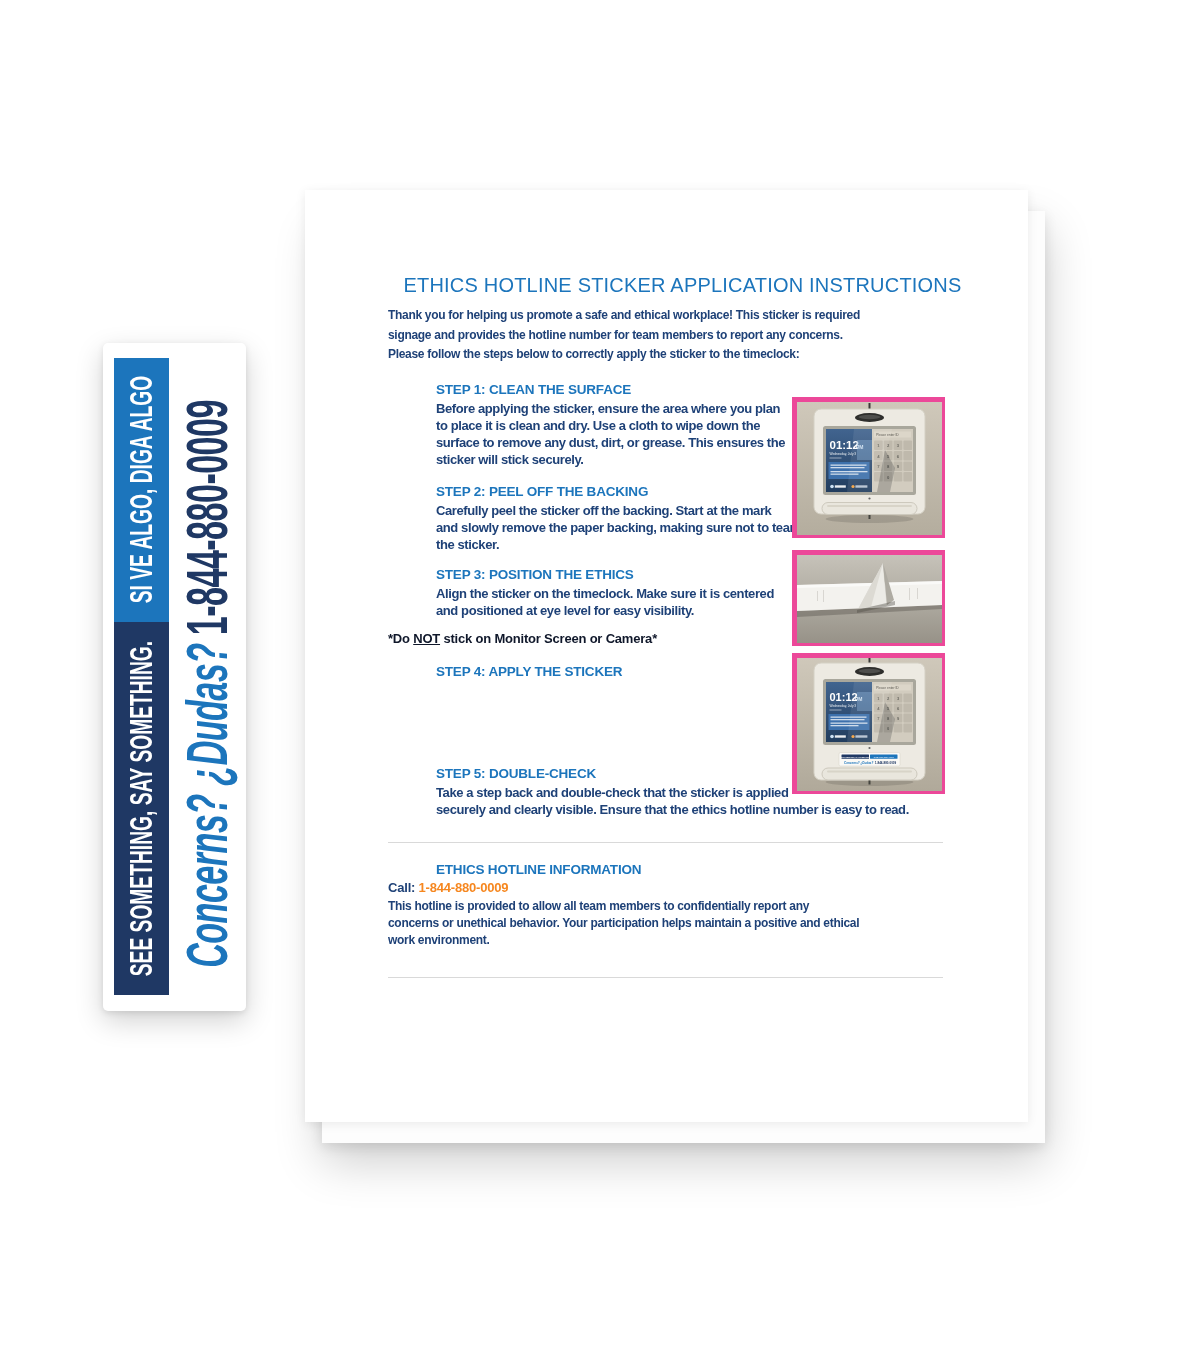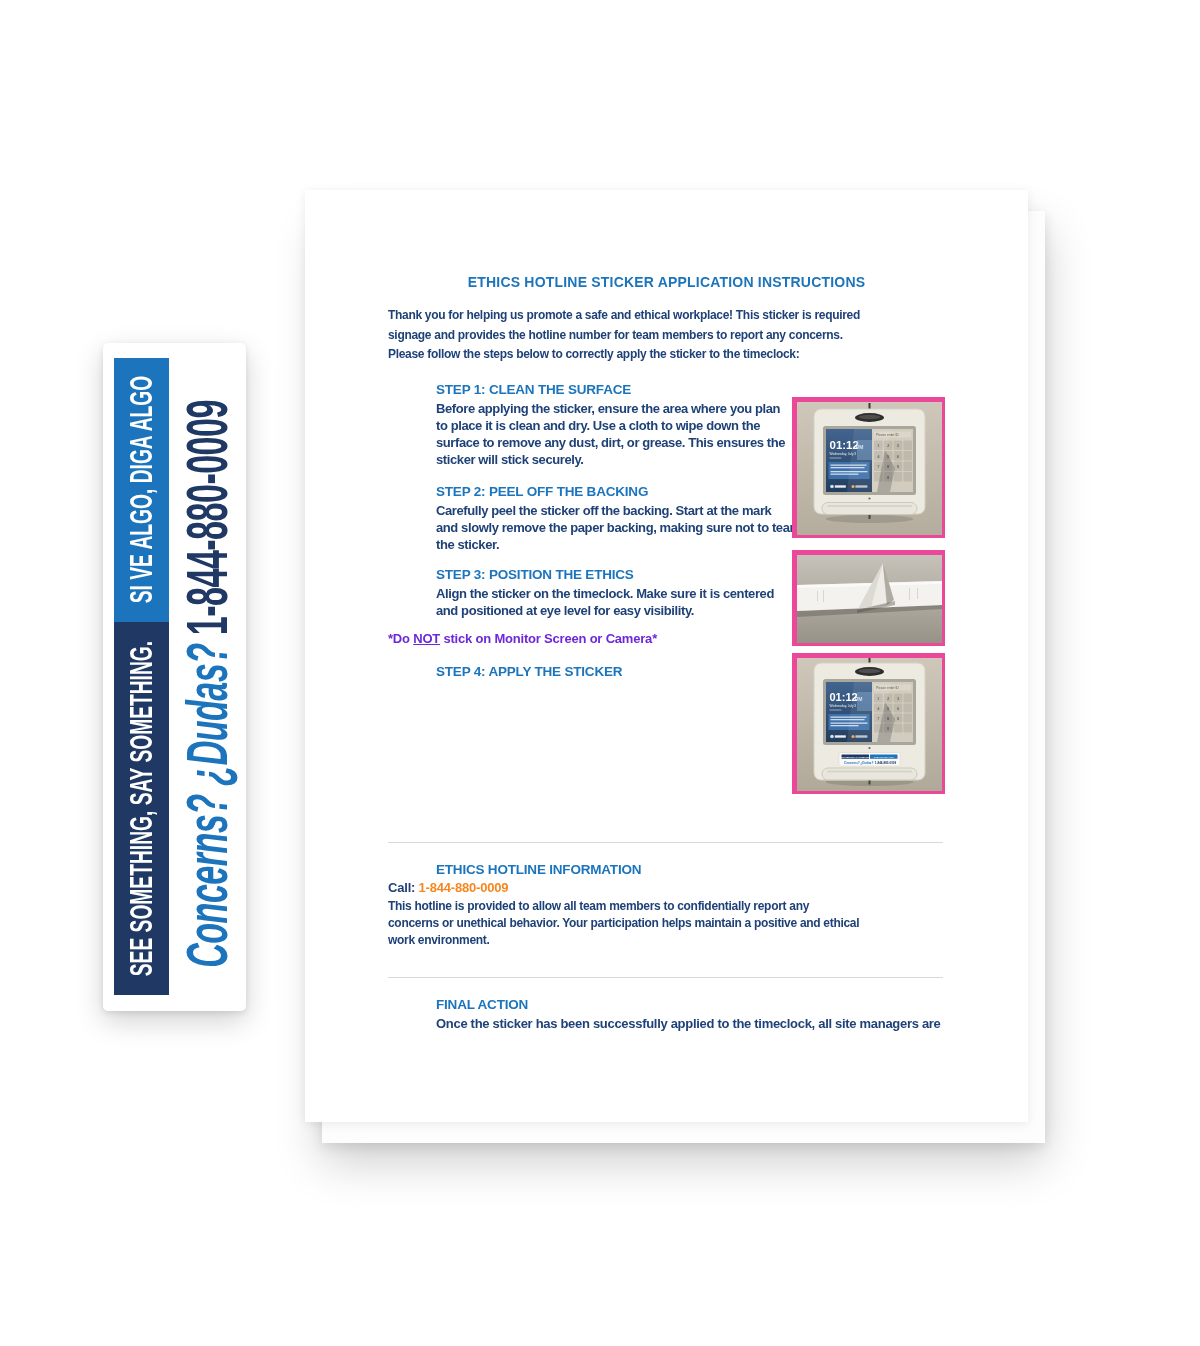--- a/index.html
+++ b/index.html
@@ -10,37 +10,37 @@
   
   .page-back{
     position:absolute;left:322px;top:211px;width:723px;height:932px;
     background:#fdfdfd;box-shadow:0 18px 45px rgba(0,0,0,.20), 0 4px 12px rgba(0,0,0,.10);
   }
   .page{
     position:absolute;left:305px;top:190px;width:723px;height:932px;
     background:#ffffff;box-shadow:0 2px 10px rgba(0,0,0,.08);
   }
   .doc-title{
-    position:absolute;top:84px;left:0;width:100%;text-align:center;
-    color:#1c75bc;font-size:14px;font-weight:700;letter-spacing:.2px;
+    position:absolute;top:84px;left:16px;width:100%;text-align:center;
+    color:#1c75bc;font-size:20px;font-weight:400;letter-spacing:.2px;
   }
   .para{
     position:absolute;left:83px;width:560px;color:#1e4177;
     font-size:12px;font-weight:700;line-height:19.5px;letter-spacing:-.3px;
     white-space:pre-line;
   }
   .step{position:absolute;left:83px;width:398px;margin-left:48px;}
   .step-h{color:#1c75bc;font-size:13.5px;font-weight:700;letter-spacing:-.2px;}
   .step-b{
     color:#1e4177;font-size:13px;font-weight:700;line-height:17px;
     letter-spacing:-.4px;white-space:pre-line;margin-top:3px;
   }
   .warning{
     position:absolute;left:83px;top:441px;width:420px;
-    color:#6d28d9;font-size:13px;font-weight:700;letter-spacing:-.2px;white-space:nowrap;
+    color:#0f172a;font-size:13px;font-weight:700;letter-spacing:-.2px;white-space:nowrap;
   }
   .warning .u{text-decoration:underline;}
   .divider{position:absolute;left:83px;width:555px;height:1px;background:#d9d9d9;}
   .call-line{position:absolute;left:83px;color:#1e4177;font-size:13px;font-weight:700;letter-spacing:-.2px;}
   .call-line .orange{color:#f6871f;}
   
   .figure{
     position:absolute;left:487px;width:153px;box-sizing:border-box;
     border:5px solid #ec4899;background:#c3bcae;
   }
@@ -99,37 +99,38 @@
     <div class="step-b">Align the sticker on the timeclock. Make sure it is centered
 and positioned at eye level for easy visibility.</div>
   </div>
 
   <div class="warning"><span>*Do </span><span class="u">NOT</span><span> stick on Monitor Screen or Camera*</span></div>
 
   <div class="step" style="top:474px;">
     <div class="step-h">STEP 4: APPLY THE STICKER</div>
   </div>
 
+  <div class="step" style="top:576px;width:560px;">
+    <div class="step-h">STEP 5: DOUBLE-CHECK</div>
+    <div class="step-b">Take a step back and double-check that the sticker is applied
+securely and clearly visible. Ensure that the ethics hotline number is easy to read.</div>
+  </div>
 
   <div class="divider" style="top:652px;"></div>
 
   <div class="step" style="top:672px;width:560px;">
     <div class="step-h">ETHICS HOTLINE INFORMATION</div>
   </div>
   <div class="call-line" style="top:690px;"><span>Call: </span><span class="orange">1-844-880-0009</span></div>
   <div class="para" style="top:708px;line-height:17px;">This hotline is provided to allow all team members to confidentially report any
 concerns or unethical behavior. Your participation helps maintain a positive and ethical
 work environment.</div>
 
   <div class="divider" style="top:787px;"></div>
 
-  <div class="step" style="top:807px;width:560px;">
-    <div class="step-h">FINAL ACTION</div>
-    <div class="step-b" style="letter-spacing:-.3px;">Once the sticker has been successfully applied to the timeclock, all site managers are</div>
-  </div>
 
   <div class="figure" style="top:207px;height:141px;">
     <svg width="145" height="133" viewBox="0 0 145 133">
       <defs>
         <linearGradient id="bg1" x1="0" y1="0" x2="0" y2="1">
           <stop offset="0" stop-color="#cfc8ba"></stop>
             <stop offset="1" stop-color="#b4ad9e"></stop>
         </linearGradient>
         <linearGradient id="lp1" x1="0" y1="0" x2="0" y2="1">
           <stop offset="0" stop-color="#41648f"></stop>

